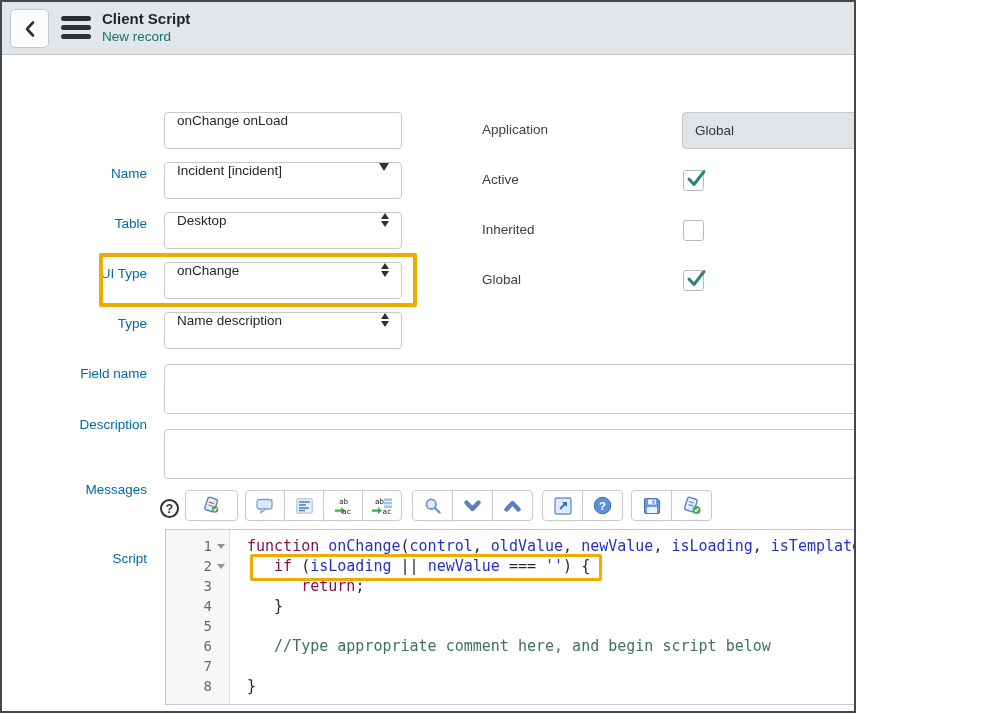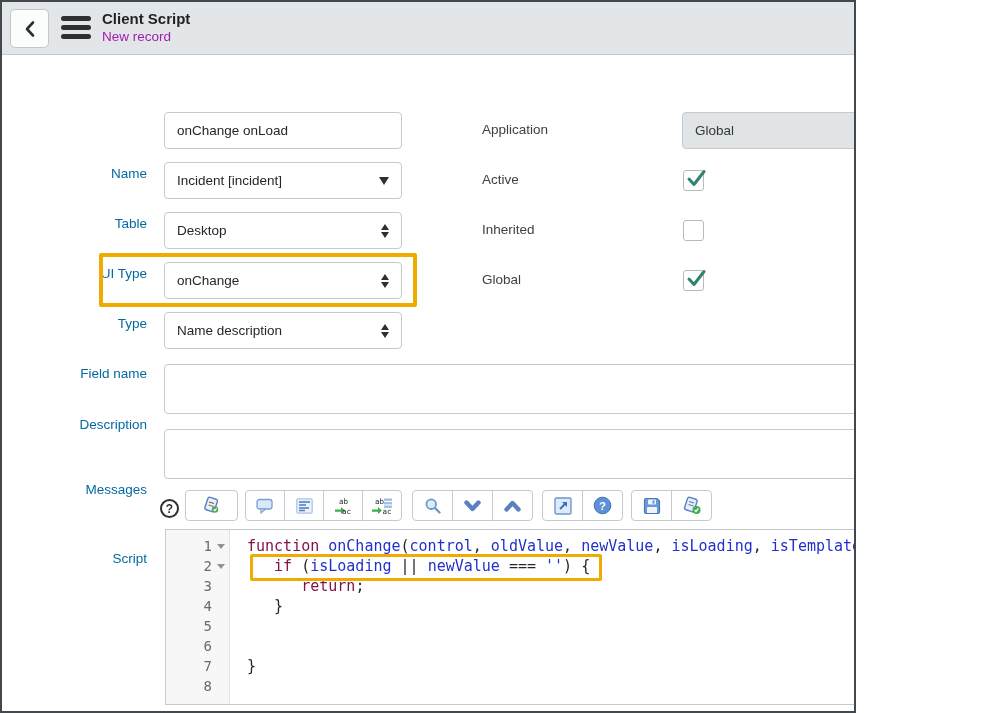--- a/index.html
+++ b/index.html
@@ -8,27 +8,27 @@
          font-family:"Liberation Sans",sans-serif;color:#23272a;}
   
   .header{position:absolute;top:0;left:0;right:0;height:52px;background:#e3e6e8;
           border-bottom:1px solid #c4c9cc;}
   .back-btn{position:absolute;left:8px;top:7px;width:37px;height:37px;background:#fbfcfc;
             border:1px solid #c3c7ca;border-radius:5px;display:flex;align-items:center;
             justify-content:center;cursor:pointer;}
   .hamburger{position:absolute;left:59px;top:14px;cursor:pointer;}
   .hamburger .bar{width:30px;height:4.5px;background:#2c3033;border-radius:2.5px;margin-bottom:4.5px;}
   .hdr-title{position:absolute;left:100px;top:8px;font-size:15px;font-weight:bold;color:#1f2326;}
-  .hdr-sub{position:absolute;left:100px;top:27px;font-size:13.5px;color:#a21caf;}
+  .hdr-sub{position:absolute;left:100px;top:27px;font-size:13.5px;color:#0f766e;}
   
   .flabel{position:absolute;left:20px;width:125px;text-align:right;font-size:13.5px;color:#0369a1;margin-top:44px;}
   .rlabel{position:absolute;left:480px;width:182px;font-size:13.5px;color:#404040;}
   .input,.select{position:absolute;left:162px;width:238px;height:37px;box-sizing:border-box;
           border:1px solid #c6cacd;border-radius:4px;background:#fff;font-size:13.5px;
-          color:#23272a;display:flex;align-items:center;padding:0 12px;}
+          color:#23272a;display:flex;padding:0 12px;}
   .select{cursor:pointer;justify-content:space-between;}
   .tri-down{width:0;height:0;border-left:5.5px solid transparent;border-right:5.5px solid transparent;
             border-top:8px solid #2c3033;}
   .spinner{display:flex;flex-direction:column;align-items:center;gap:2px;}
   .spinner .up{width:0;height:0;border-left:4.5px solid transparent;border-right:4.5px solid transparent;
                border-bottom:6px solid #2c3033;}
   .spinner .dn{width:0;height:0;border-left:4.5px solid transparent;border-right:4.5px solid transparent;
                border-top:6px solid #2c3033;}
   .readonly{position:absolute;left:680px;width:242px;height:37px;box-sizing:border-box;
             border:1px solid #c6cacd;border-radius:4px;background:#e1e4e6;font-size:13.5px;
@@ -284,19 +284,20 @@
         <div class="gutter-row">6</div>
         <div class="gutter-row">7</div>
         <div class="gutter-row">8</div>
       </div>
     <div class="code">
         <div class="code-line"><span class="tk-kw">function</span><span class="tk-pl"> </span><span class="tk-id">onChange</span><span class="tk-pl">(</span><span class="tk-id">control</span><span class="tk-pl">, </span><span class="tk-id">oldValue</span><span class="tk-pl">, </span><span class="tk-id">newValue</span><span class="tk-pl">, </span><span class="tk-id">isLoading</span><span class="tk-pl">, </span><span class="tk-id">isTemplate</span><span class="tk-pl">) {</span></div>
         <div class="code-line"><span class="tk-pl">   </span><span class="tk-kw">if</span><span class="tk-pl"> (</span><span class="tk-id">isLoading</span><span class="tk-pl"> || </span><span class="tk-id">newValue</span><span class="tk-pl"> === </span><span class="tk-str">''</span><span class="tk-pl">) {</span></div>
         <div class="code-line"><span class="tk-pl">      </span><span class="tk-kw">return</span><span class="tk-pl">;</span></div>
         <div class="code-line"><span class="tk-pl">   }</span></div>
         <div class="code-line"></div>
+        <div class="code-line"><span class="tk-pl">   </span><span class="tk-cm">//Type appropriate comment here, and begin script below</span></div>
         <div class="code-line"></div>
         <div class="code-line"><span class="tk-pl">}</span></div>
       </div>
     <div class="hl-code"></div>
   </div>
 
 </div>
 
 </body></html>

